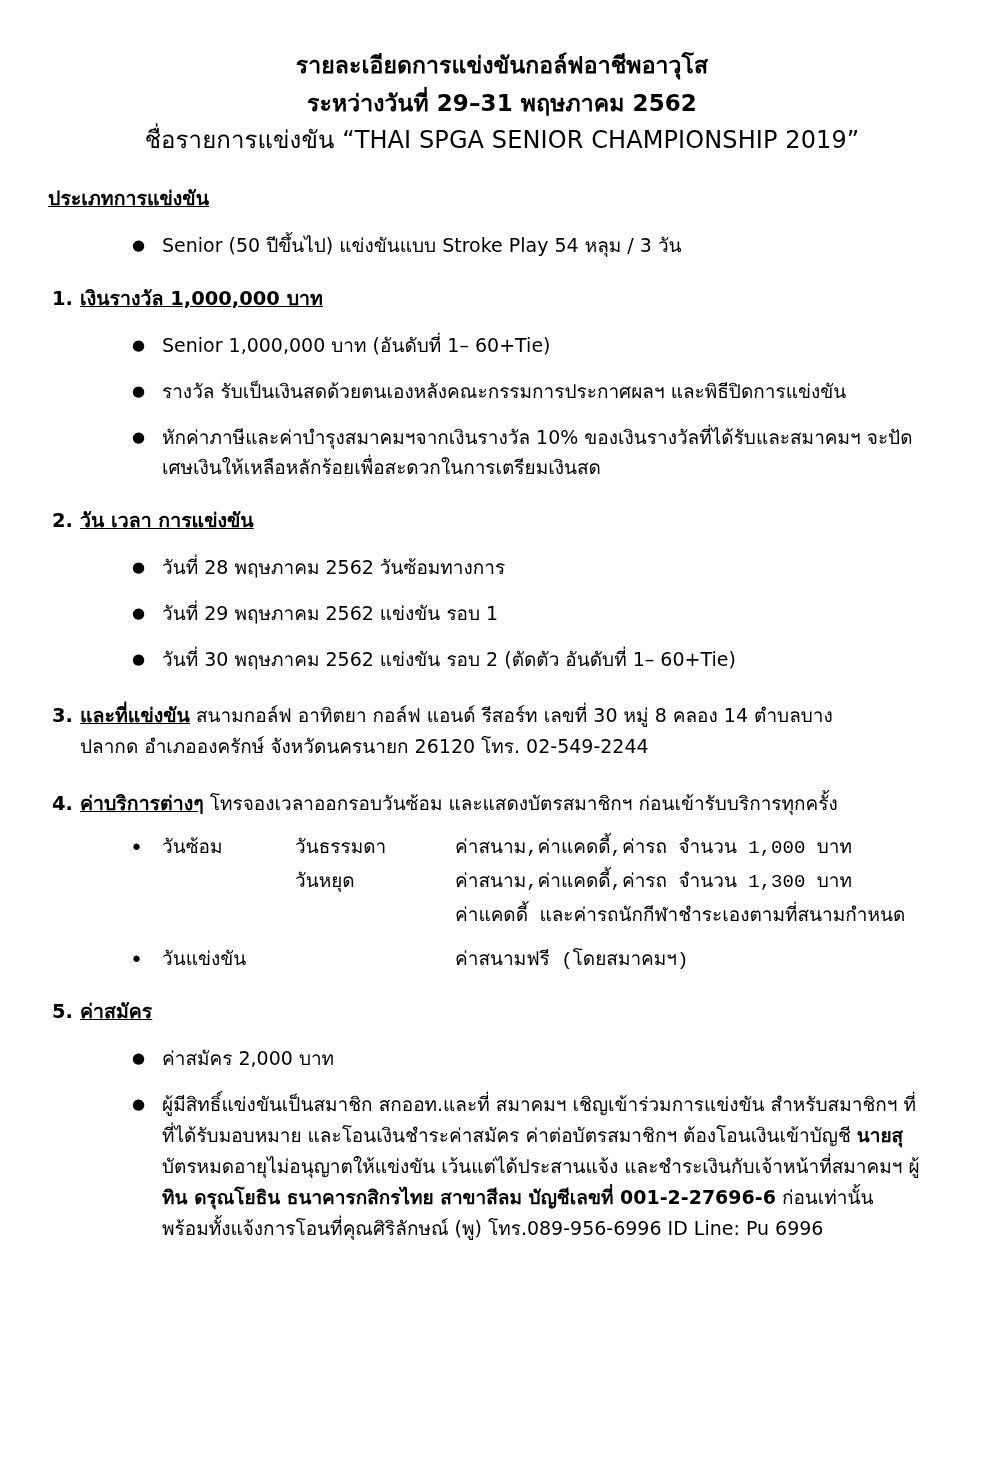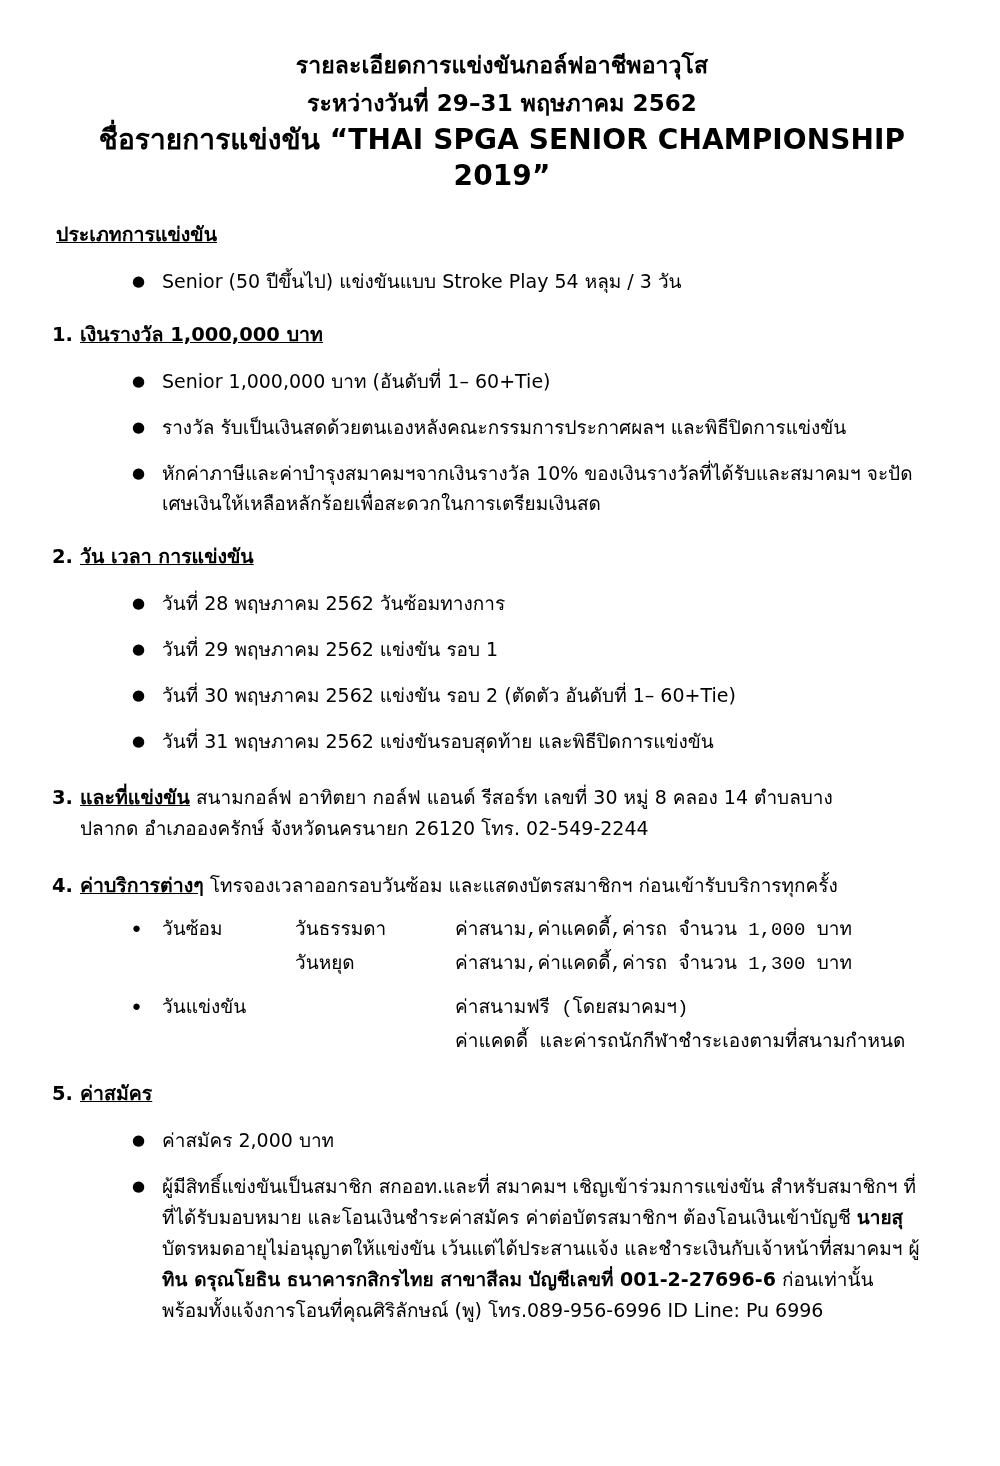--- a/index.html
+++ b/index.html
@@ -29,39 +29,39 @@
     margin-top: 10px;
   }
   .title-line-1,
   .title-line-2 {
     font-weight: bold;
     font-size: 23px;
     line-height: 38px;
     letter-spacing: 0.1px;
   }
   .title-line-3 {
-    font-weight: bold;
-    font-size: 28px;
+    font-weight: normal;
+    font-size: 24px;
     line-height: 36px;
     letter-spacing: 0.1px;
   }
 
   
   .sec-head,
   .body-line,
   .bullet-text,
   .col {
     font-size: 19px;
     line-height: 30px;
   }
 
   
   .plain-head {
     margin-top: 26px;
-    margin-left: 8px;
+    margin-left: 0px;
     font-weight: bold;
     font-size: 19.5px;
     line-height: 30px;
   }
   .plain-head .u { text-decoration: underline; }
 
   .numbered {
     display: flex;
     margin-top: 24px;
     margin-left: 4px;
@@ -210,24 +210,20 @@
       <span class="dot"></span>
       <span class="bullet-text">วันที่  28  พฤษภาคม 2562 วันซ้อมทางการ</span>
     </div>
     <div class="bullet">
       <span class="dot"></span>
       <span class="bullet-text">วันที่  29  พฤษภาคม 2562 แข่งขัน รอบ 1</span>
     </div>
     <div class="bullet">
       <span class="dot"></span>
       <span class="bullet-text">วันที่  30 พฤษภาคม 2562 แข่งขัน รอบ 2 (ตัดตัว อันดับที่ 1– 60+Tie)</span>
-    </div>
-    <div class="bullet">
-      <span class="dot"></span>
-      <span class="bullet-text">วันที่  31 พฤษภาคม 2562 แข่งขันรอบสุดท้าย และพิธีปิดการแข่งขัน</span>
     </div>
   </div>
 
   <div class="inline-sec">
     <span class="num">3.</span>
     <span class="flow">
       <span class="lbl">และที่แข่งขัน</span><span> สนามกอล์ฟ อาทิตยา กอล์ฟ แอนด์ รีสอร์ท เลขที่ 30 หมู่ 8 คลอง 14 ตำบลบาง</span>
       <span class="ln" style="display:block">ปลากด อำเภอองครักษ์  จังหวัดนครนายก 26120 โทร. 02-549-2244</span>
     </span>
   </div>
@@ -245,31 +241,31 @@
       <span class="col c1">วันซ้อม</span>
       <span class="col c2">วันธรรมดา</span>
       <span class="col c3">ค่าสนาม,ค่าแคดดี้,ค่ารถ จำนวน 1,000 บาท</span>
     </div>
     <div class="feerow tight">
       <span class="dot"></span>
       <span class="col c1"></span>
       <span class="col c2">วันหยุด</span>
       <span class="col c3">ค่าสนาม,ค่าแคดดี้,ค่ารถ จำนวน 1,300 บาท</span>
     </div>
+    <div class="feerow tight">
+      <span class="dot"></span>
+      <span class="col c1"></span>
+      <span class="col c2"></span>
+      <span class="col c3">ค่าแคดดี้ และค่ารถนักกีฬาชำระเองตามที่สนามกำหนด</span>
+    </div>
     <div class="feerow">
       <span class="dot filled"></span>
       <span class="col c1">วันแข่งขัน</span>
       <span class="col c2"></span>
       <span class="col c3">ค่าสนามฟรี  (โดยสมาคมฯ)</span>
-    </div>
-    <div class="feerow tight">
-      <span class="dot"></span>
-      <span class="col c1"></span>
-      <span class="col c2"></span>
-      <span class="col c3">ค่าแคดดี้ และค่ารถนักกีฬาชำระเองตามที่สนามกำหนด</span>
     </div>
   </div>
 
   <div class="numbered" style="margin-top:22px">
     <span class="num">5.</span>
     <span class="head-text">
       <span class="u">ค่าสมัคร</span>
     </span>
   </div>
   <div class="bullets">

